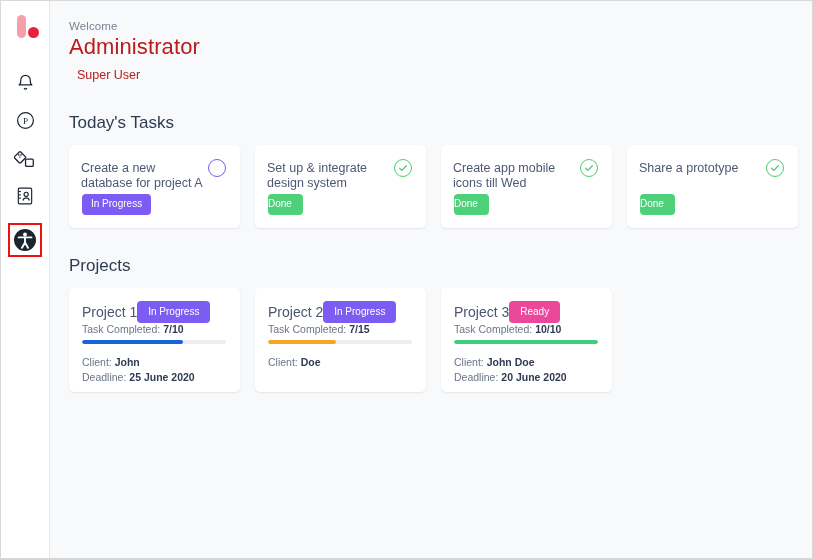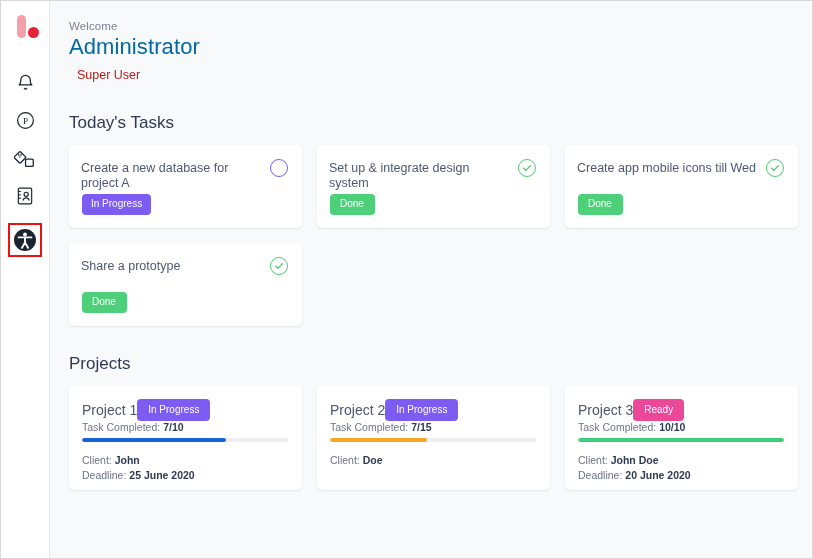--- a/index.html
+++ b/index.html
@@ -92,42 +92,42 @@
   }
 
   .welcome-label {
     font-size: 11.5px;
     color: #7a8395;
     margin: 5px 0 2px 0;
     letter-spacing: .1px;
   }
   .welcome-name {
     font-size: 22px;
-    color: #0369a1;
+    color: #b91c1c;
     margin: 0 0 2px 0;
     font-weight: 400;
     letter-spacing: .1px;
   }
   .welcome-role {
     font-size: 12.5px;
     color: #b91c1c;
     margin: 8px;
   }
 
   .section-title {
     font-size: 17px;
     color: #2f3b52;
     margin: 31px 0 12px 0;
     font-weight: 400;
   }
   .section-title.projects { margin-top: 28px; }
 
   .grid {
     display: grid;
-    grid-template-columns: repeat(3, 1fr);
+    grid-template-columns: repeat(4, 1fr);
     gap: 15px;
   }
 
   
   .task-card {
     background: #ffffff;
     border-radius: 5px;
     height: 83px;
     box-shadow: 0 1px 2px rgba(35,45,70,.10);
     padding: 14px 14px 0 12px;
@@ -170,21 +170,21 @@
     font-size: 10px;
     color: #ffffff;
     padding: 5px 9px 6px 9px;
     border-radius: 4px;
     line-height: 1;
     position: absolute;
     bottom: 13px;
     left: 13px;
   }
   .badge.inprogress { background: #7c5cf2; }
-  .badge.done { background: #4ed07a; padding-left: 10px; padding-right: 11px; }
+  .badge.done { background: #4ed07a; padding-left: 0; padding-right: 11px; }
 
   
   .project-card {
     background: #ffffff;
     border-radius: 5px;
     height: 104px;
     box-shadow: 0 1px 2px rgba(35,45,70,.10);
     padding: 13px 14px 0 13px;
     box-sizing: border-box;
   }

